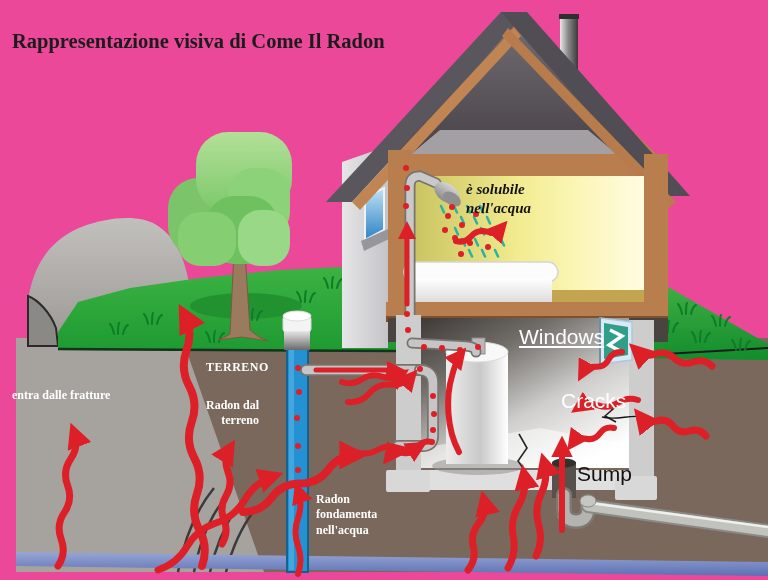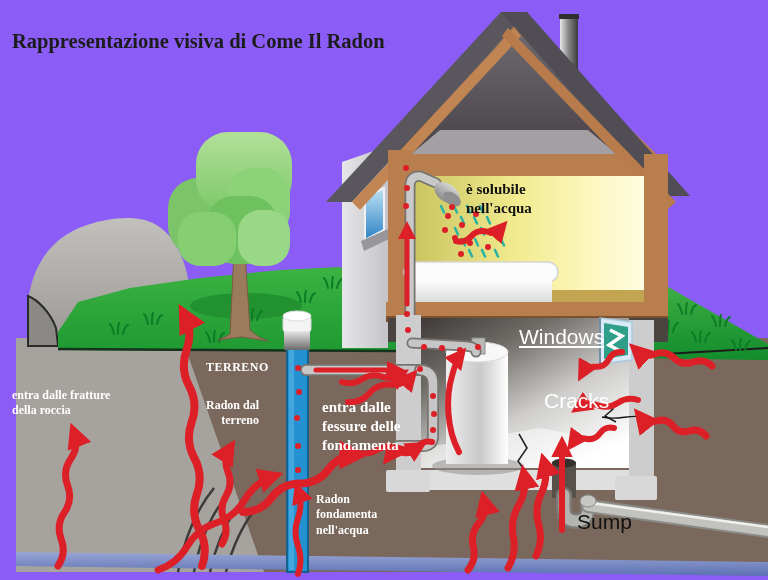--- a/index.html
+++ b/index.html
@@ -1,16 +1,16 @@
 <!DOCTYPE html>
 <html style="--arrow_red: #dd2027; --grass_green: #2fa63a; --soil_brown: #7b685c; --rock_gray: #a6a29e; --water_blue: #6679ba; --well_blue: #2492d2; --wood_brown: #b97e4e; --roof_gray: #57535a; --spray_teal: #2ab3a3; --concrete_gray: #cdcdce;"><head>
 <meta charset="utf-8">
 <style>
   html,body{margin:0;padding:0;background:#fff;}
-  #stage{position:relative;width:768px;height:580px;background:#8b5cf6;overflow:hidden;
+  #stage{position:relative;width:768px;height:580px;background:#ec4899;overflow:hidden;
          font-family:"Liberation Serif",serif;}
   #scene{position:absolute;left:0;top:0;}
   .txt{position:absolute;line-height:1.28;}
   #title{left:12px;top:28px;width:440px;font-weight:bold;font-size:20.5px;color:#1c1c1c;line-height:1.3;}
   .serif-w{font-weight:bold;font-size:12px;color:#ffffff;}
   .serif-b{font-weight:bold;font-size:15px;color:#121212;}
   .sans{font-family:"Liberation Sans",sans-serif;font-size:21px;color:#ffffff;}
   .sans.dark{color:#111111;}
   
   .soil{fill:var(--soil_brown,#7b685c);}
@@ -316,44 +316,38 @@
         <circle cx="452" cy="207" r="3" class="dot"></circle>
       </g>
 </svg>
 
 <div class="txt" id="title">
   <div>Rappresentazione visiva di Come Il Radon</div>
 </div>
 
 <div class="txt serif-w" style="left:12px;top:388px;font-family:Liberation Serif, serif;">
   <div>entra dalle fratture</div>
-  <div>della roccia</div>
 </div>
 
 <div class="txt serif-w" style="left:206px;top:360px;letter-spacing:0.5px;">TERRENO</div>
 
 <div class="txt serif-w" style="left:206px;top:398px;text-align:right;">
   <div>Radon dal</div>
   <div>terreno</div>
 </div>
 
-<div class="txt serif-w" style="left:322px;top:398px;font-size:15px;">
-  <div>entra dalle</div>
-  <div>fessure delle</div>
-  <div>fondamenta</div>
-</div>
 
 <div class="txt serif-w" style="left:316px;top:492px;">
   <div>Radon</div>
   <div>fondamenta</div>
   <div>nell'acqua</div>
 </div>
 
-<div class="txt serif-b" style="left:466px;top:180px;">
+<div class="txt serif-b" style="left:466px;top:180px;font-style:italic;">
   <div>è solubile</div>
   <div>nell'acqua</div>
 </div>
 
 <div class="txt sans" style="left:519px;top:324px;text-decoration:underline;">Windows</div>
-<div class="txt sans" style="left:544px;top:388px;">Cracks</div>
-<div class="txt sans dark" style="left:577px;top:461px;margin-top:48px;">Sump</div>
+<div class="txt sans" style="left:561px;top:388px;">Cracks</div>
+<div class="txt sans dark" style="left:577px;top:461px;">Sump</div>
 
 </div>
 
 </body></html>

